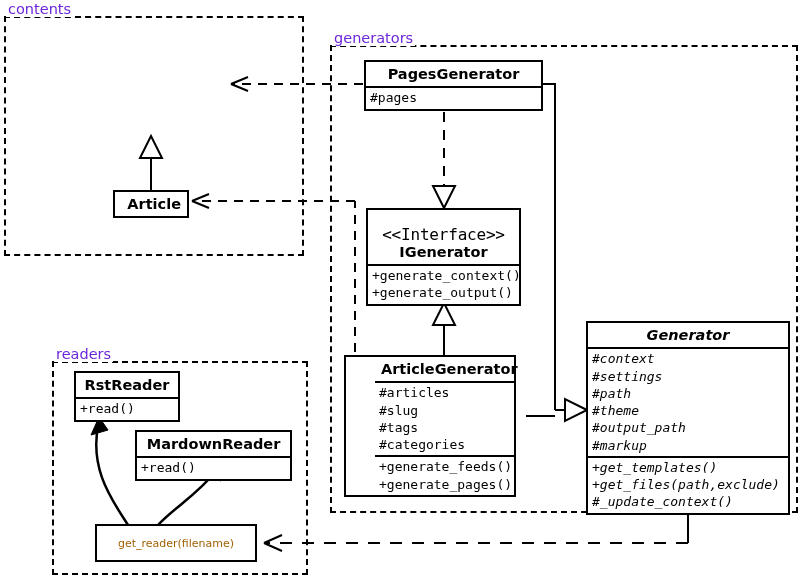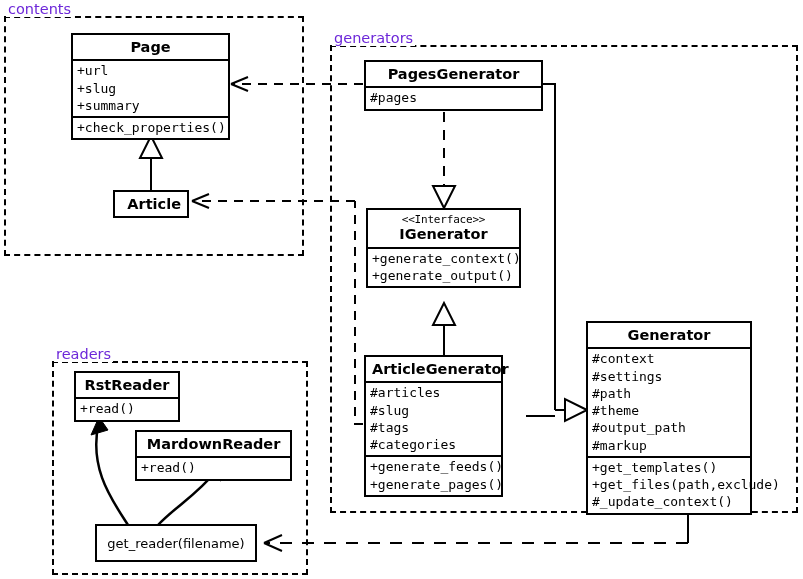--- a/index.html
+++ b/index.html
@@ -48,22 +48,23 @@
     text-align: center;
     padding: 4px 6px 4px 6px;
     line-height: 1.12;
     color: #000;
     white-space: nowrap;
   }
   .uml-name .stereotype {
     display: block;
     font-weight: normal;
     font-family: "DejaVu Sans Mono", monospace;
-    font-size: 11px;
+    font-size: 16px;
     letter-spacing: -0.2px;
+    margin-top: 12px;
   }
   .uml-compartment {
     border-top: 2px solid #000;
     padding: 1px 3px 2px 4px;
     font-family: "DejaVu Sans Mono", monospace;
     font-size: 13px;
     line-height: 1.33;
     color: #000;
     white-space: nowrap;
   }
@@ -71,22 +72,22 @@
   
   .plain-box {
     position: absolute;
     border: 2px solid #000;
     background: #ffffff;
     box-sizing: border-box;
     display: flex;
     align-items: center;
     justify-content: center;
     font-family: "DejaVu Sans", sans-serif;
-    font-size: 13px;
-    color: #000000;
+    font-size: 11px;
+    color: #a16207;
     white-space: nowrap;
   }
   
   #connectors {
     position: absolute;
     left: 0; top: 0;
     width: 803px;
     height: 579px;
     pointer-events: none;
   }
@@ -136,31 +137,20 @@
     <path d="M 688 543 L 264 543" stroke="#000" stroke-width="2" fill="none" stroke-dasharray="12,10"></path>
     <path d="M 264 543 L 282 535 M 264 543 L 282 551" stroke="#000" stroke-width="2" fill="none"></path>
 
     <path d="M 128 525 C 112 500 88 468 99 421" stroke="#000" stroke-width="2.5" fill="none"></path>
     <path d="M 99 417 L 91 435 L 108 430 Z" fill="#000" stroke="#000" stroke-width="1"></path>
 
     <path d="M 158 525 C 176 506 196 496 218 469" stroke="#000" stroke-width="2.5" fill="none"></path>
     <path d="M 221 465 L 205 474 L 221 481 Z" fill="#000" stroke="#000" stroke-width="1"></path>
   </svg>
 
-  <div class="uml-class" style="left:71px; top:33px; width:159px;">
-    <div class="uml-name">Page</div>
-    <div class="uml-compartment">
-      <span class="member">+url</span>
-      <span class="member">+slug</span>
-      <span class="member">+summary</span>
-    </div>
-    <div class="uml-compartment">
-      <span class="member">+check_properties()</span>
-    </div>
-  </div>
 
   <div class="uml-class" style="left:113px; top:190px; width:76px;align-items:flex-end;">
     <div class="uml-name">Article</div>
   </div>
 
   <div class="uml-class" style="left:364px; top:60px; width:179px;">
     <div class="uml-name">PagesGenerator</div>
     <div class="uml-compartment">
       <span class="member">#pages</span>
     </div>
@@ -170,35 +160,35 @@
     <div class="uml-name">
       <span class="stereotype">&lt;&lt;Interface&gt;&gt;</span>
       <span>IGenerator</span>
     </div>
     <div class="uml-compartment">
       <span class="member">+generate_context()</span>
       <span class="member">+generate_output()</span>
     </div>
   </div>
 
-  <div class="uml-class" style="left:364px; top:355px; width:139px;">
+  <div class="uml-class" style="left:344px; top:355px; width:172px;padding-left:29px;">
     <div class="uml-name">ArticleGenerator</div>
     <div class="uml-compartment">
       <span class="member">#articles</span>
       <span class="member">#slug</span>
       <span class="member">#tags</span>
       <span class="member">#categories</span>
     </div>
     <div class="uml-compartment">
       <span class="member">+generate_feeds()</span>
       <span class="member">+generate_pages()</span>
     </div>
   </div>
 
-  <div class="uml-class" style="left:586px; top:321px; width:166px;">
+  <div class="uml-class" style="left:586px; top:321px; width:204px;font-style:italic;">
     <div class="uml-name">Generator</div>
     <div class="uml-compartment">
       <span class="member">#context</span>
       <span class="member">#settings</span>
       <span class="member">#path</span>
       <span class="member">#theme</span>
       <span class="member">#output_path</span>
       <span class="member">#markup</span>
     </div>
     <div class="uml-compartment">

